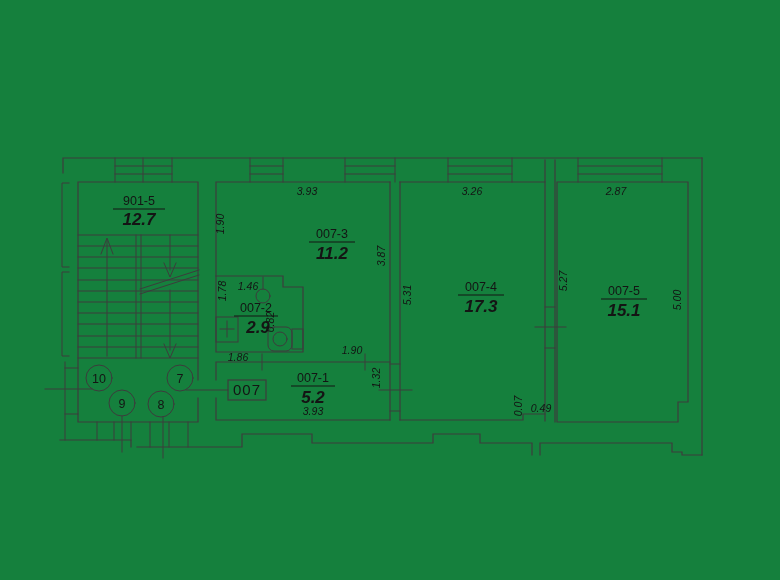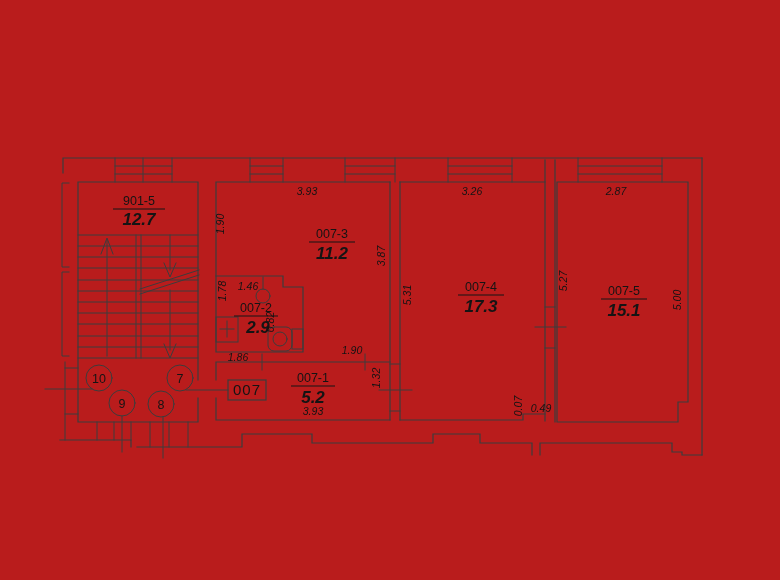--- a/index.html
+++ b/index.html
@@ -1,16 +1,16 @@
 <!DOCTYPE html>
 <html><head>
 <meta charset="utf-8">
 <style>
   html,body{margin:0;padding:0;background:#ffffff;}
-  .page{position:relative;width:780px;height:580px;background:#b91c1c;overflow:hidden;
+  .page{position:relative;width:780px;height:580px;background:#15803d;overflow:hidden;
         font-family:"Liberation Sans",sans-serif;}
   svg{position:absolute;left:0;top:0;}
   .w{stroke:#3c3c3c;stroke-width:1.2;fill:none;stroke-linecap:square;}
   .wt{stroke:#3c3c3c;stroke-width:1;fill:none;stroke-linecap:square;}
   .ul{stroke:#141414;stroke-width:1.2;}
   text{fill:#141414;}
   .dim{font:italic 10.5px "Liberation Sans",sans-serif;}
   .code{font:12.5px "Liberation Sans",sans-serif;}
   .area{font:italic 17px "Liberation Sans",sans-serif;font-weight:bold;}
   .mark{font:12.5px "Liberation Sans",sans-serif;}

